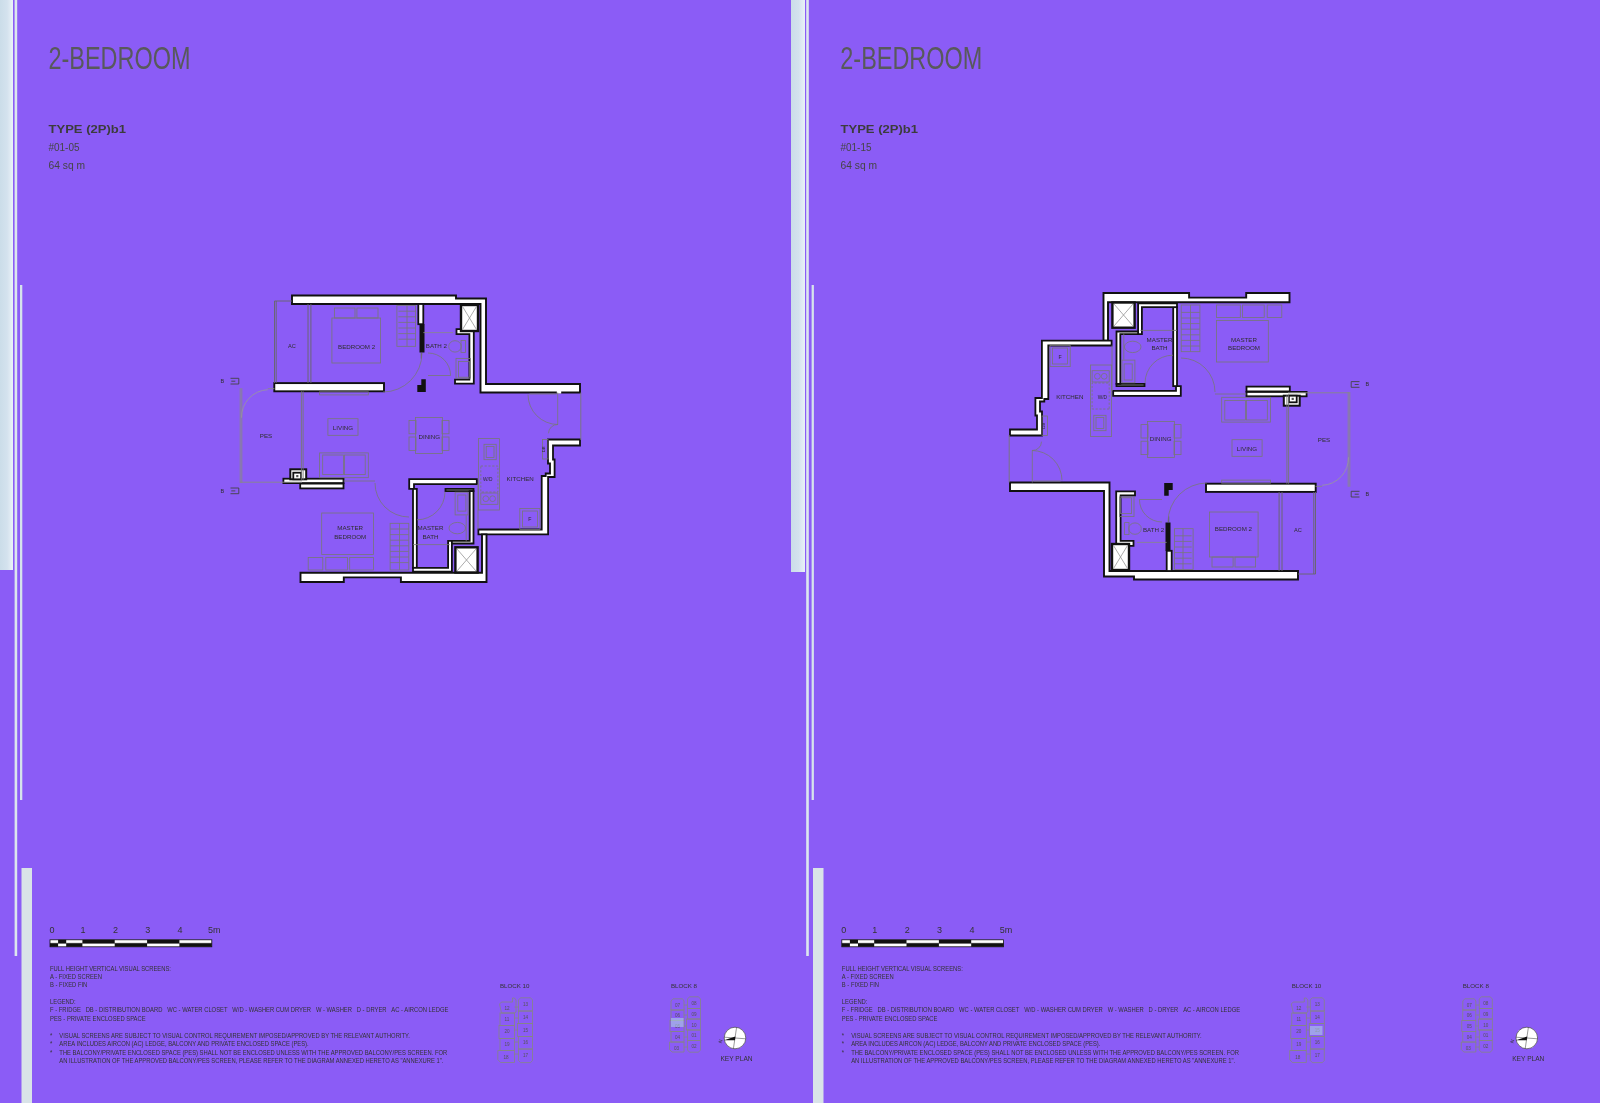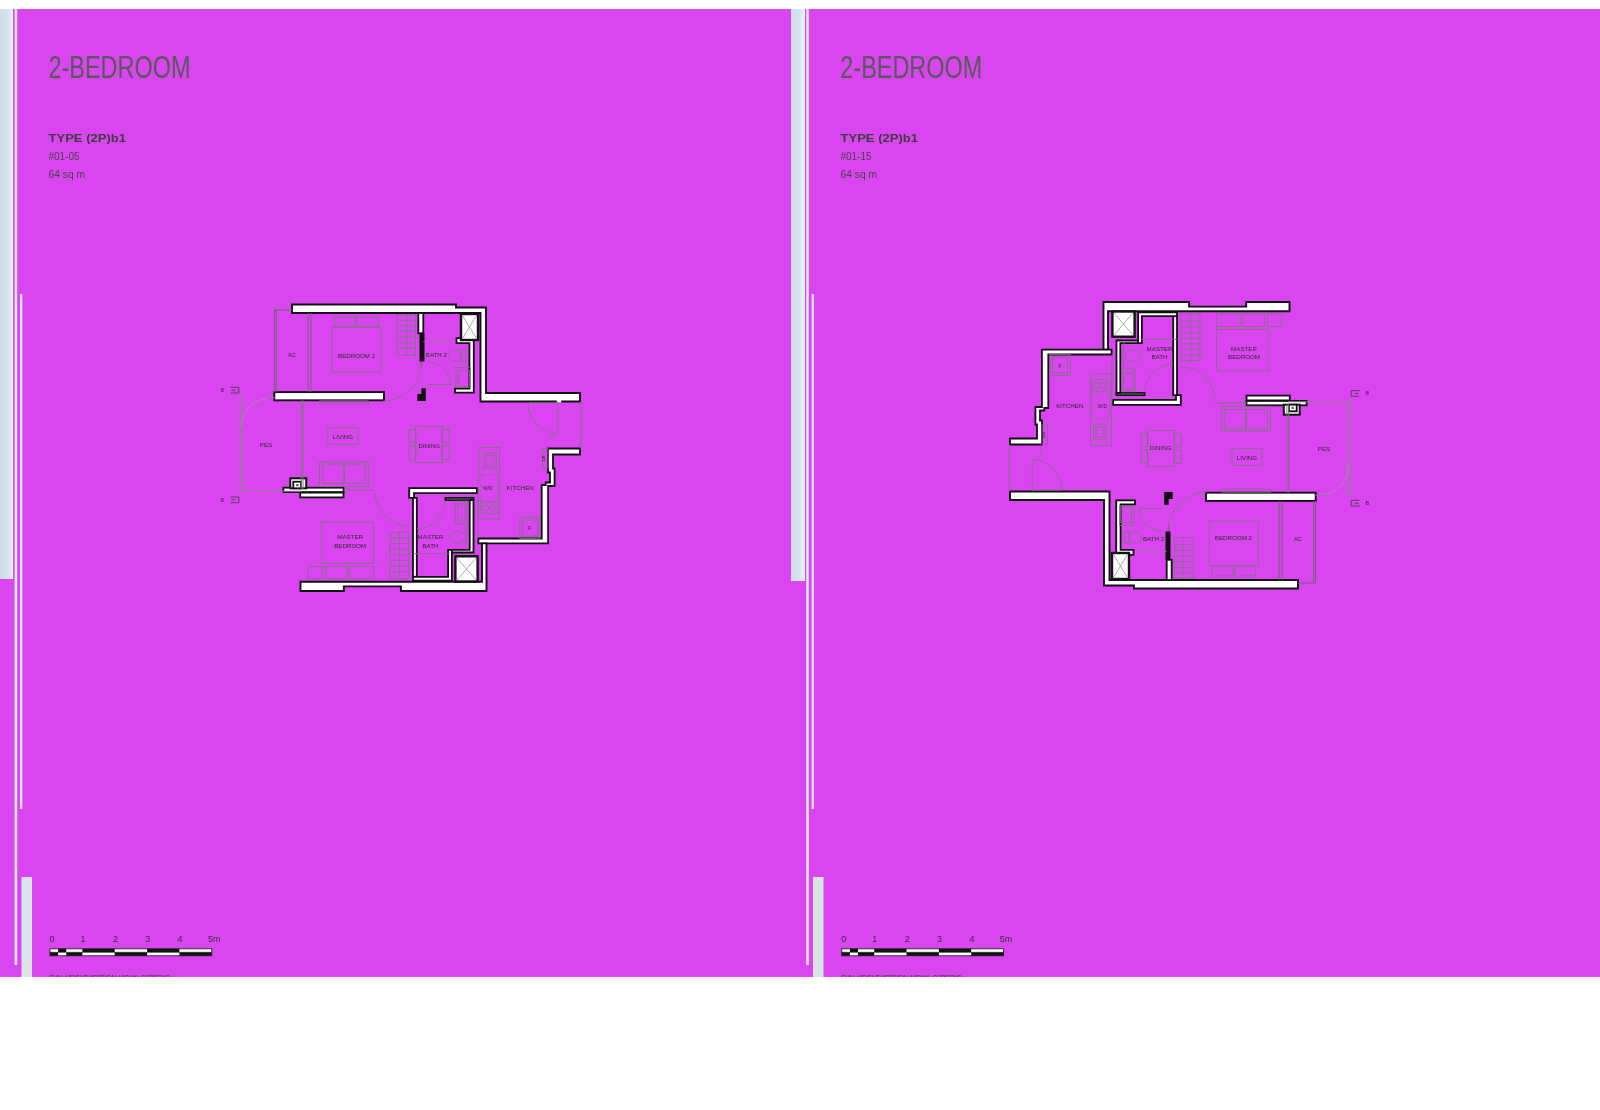--- a/index.html
+++ b/index.html
@@ -1,17 +1,17 @@
 <!DOCTYPE html>
 <html><head>
 <meta charset="utf-8">
 <style>
   html,body{margin:0;padding:0;background:#ffffff;}
-  #page{position:relative;width:1600px;height:968px;overflow:hidden;background:#d946ef;
-        font-family:"Liberation Sans",sans-serif;margin-top:9px;}
+  #page{position:relative;width:1600px;height:1103px;overflow:hidden;background:#8b5cf6;
+        font-family:"Liberation Sans",sans-serif;}
   svg{position:absolute;left:0;top:0;}
   text{font-family:"Liberation Sans",sans-serif;}
 </style>
 </head>
 <body>
 <div id="page">
 <svg width="1600" height="1110" viewBox="0 0 1600 1110">
 <defs>
   <linearGradient id="edgeGrad" x1="0" y1="0" x2="1" y2="0">
     <stop offset="0" stop-color="#cbdde9"></stop>

